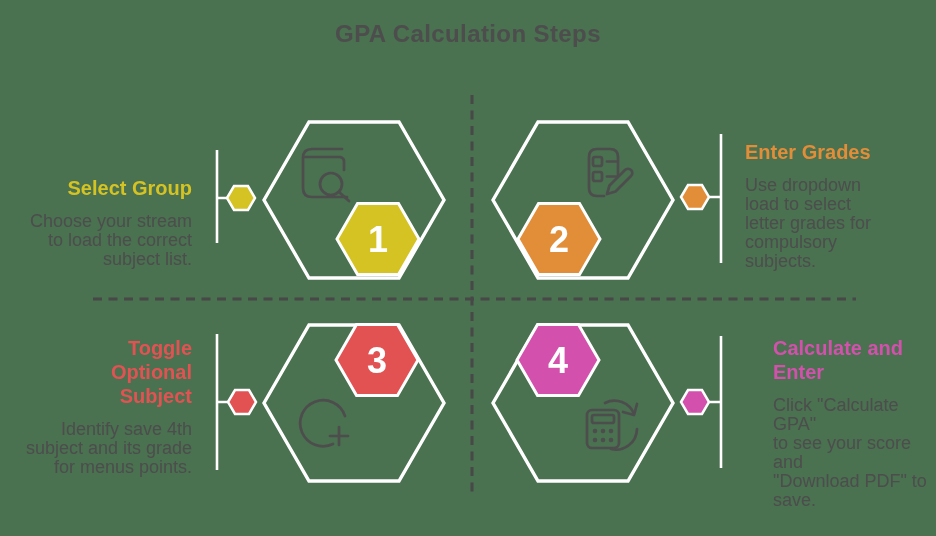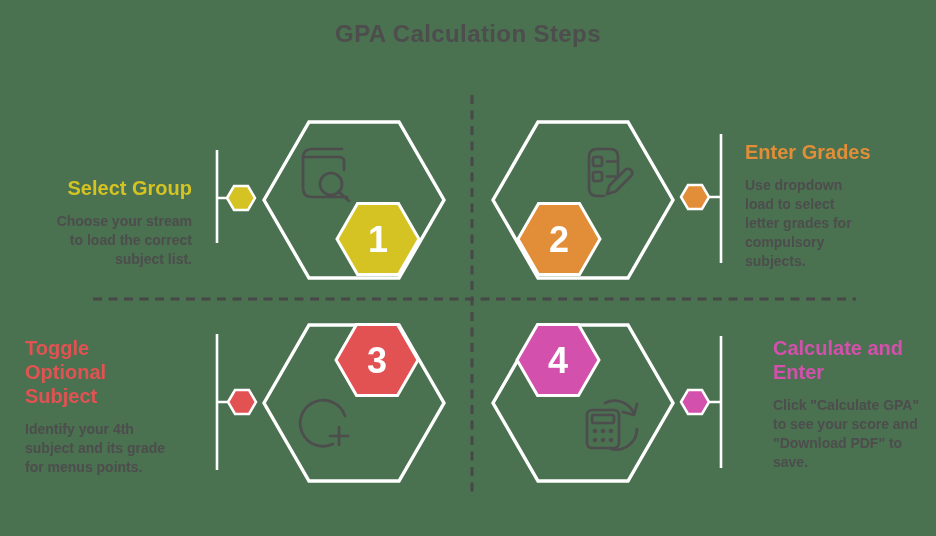--- a/index.html
+++ b/index.html
@@ -7,24 +7,24 @@
     position:relative;width:936px;height:536px;background:#4a7150;
     overflow:hidden;font-family:"Liberation Sans",sans-serif;padding-left:48px;
   }
   .title{
     position:absolute;left:0;top:20px;width:936px;text-align:center;
     font-size:24px;font-weight:bold;color:#4d4d4d;letter-spacing:.4px;
   }
   .overlay{position:absolute;left:0;top:0;}
   .tb{position:absolute;}
   .hd{margin:0 0 12px 0;font-size:20px;line-height:24px;font-weight:bold;}
-  .desc{font-size:14px;line-height:19px;font-weight:bold;color:#4d4d4d;}
+  .desc{font-size:18px;line-height:19px;font-weight:normal;color:#4d4d4d;}
   .q1{left:25px;top:154px;width:167px;text-align:right;margin-top:22px;}
   .q2{left:745px;top:140px;width:162px;text-align:left;}
-  .q3{left:25px;top:336px;width:167px;}
+  .q3{left:25px;top:336px;width:167px;text-align:right;}
   .q4{left:745px;top:336px;width:168px;text-align:left;margin-left:28px;}
   .num{font-family:"Liberation Sans",sans-serif;font-size:36px;font-weight:bold;fill:#ffffff;}
   .hexbig{fill:none;stroke:#ffffff;stroke-width:3.4;}
   .hexsm{stroke:#ffffff;stroke-width:3;}
   .hextiny{stroke:#ffffff;stroke-width:2.5;}
   .wline{stroke:#ffffff;stroke-width:2.6;stroke-linecap:butt;fill:none;}
   .dash{stroke:#484848;stroke-width:3;stroke-dasharray:9 6.5;fill:none;}
   .ic{fill:none;stroke:#4d4d4d;stroke-width:2.7;stroke-linecap:round;stroke-linejoin:round;}
   .icfill{fill:#4d4d4d;stroke:none;}
 </style>
@@ -129,21 +129,21 @@
       </div>
   </div>
 
   <div class="tb q3">
     <h3 class="hd" style="color: rgb(227, 82, 82);">
         <div>Toggle</div>
         <div>Optional</div>
         <div>Subject</div>
       </h3>
     <div class="desc">
-        <div>Identify your 4th</div>
+        <div>Identify save 4th</div>
         <div>subject and its grade</div>
         <div>for menus points.</div>
       </div>
   </div>
 
   <div class="tb q4">
     <h3 class="hd" style="color: rgb(211, 81, 173);">
         <div>Calculate and</div>
         <div>Enter</div>
       </h3>

